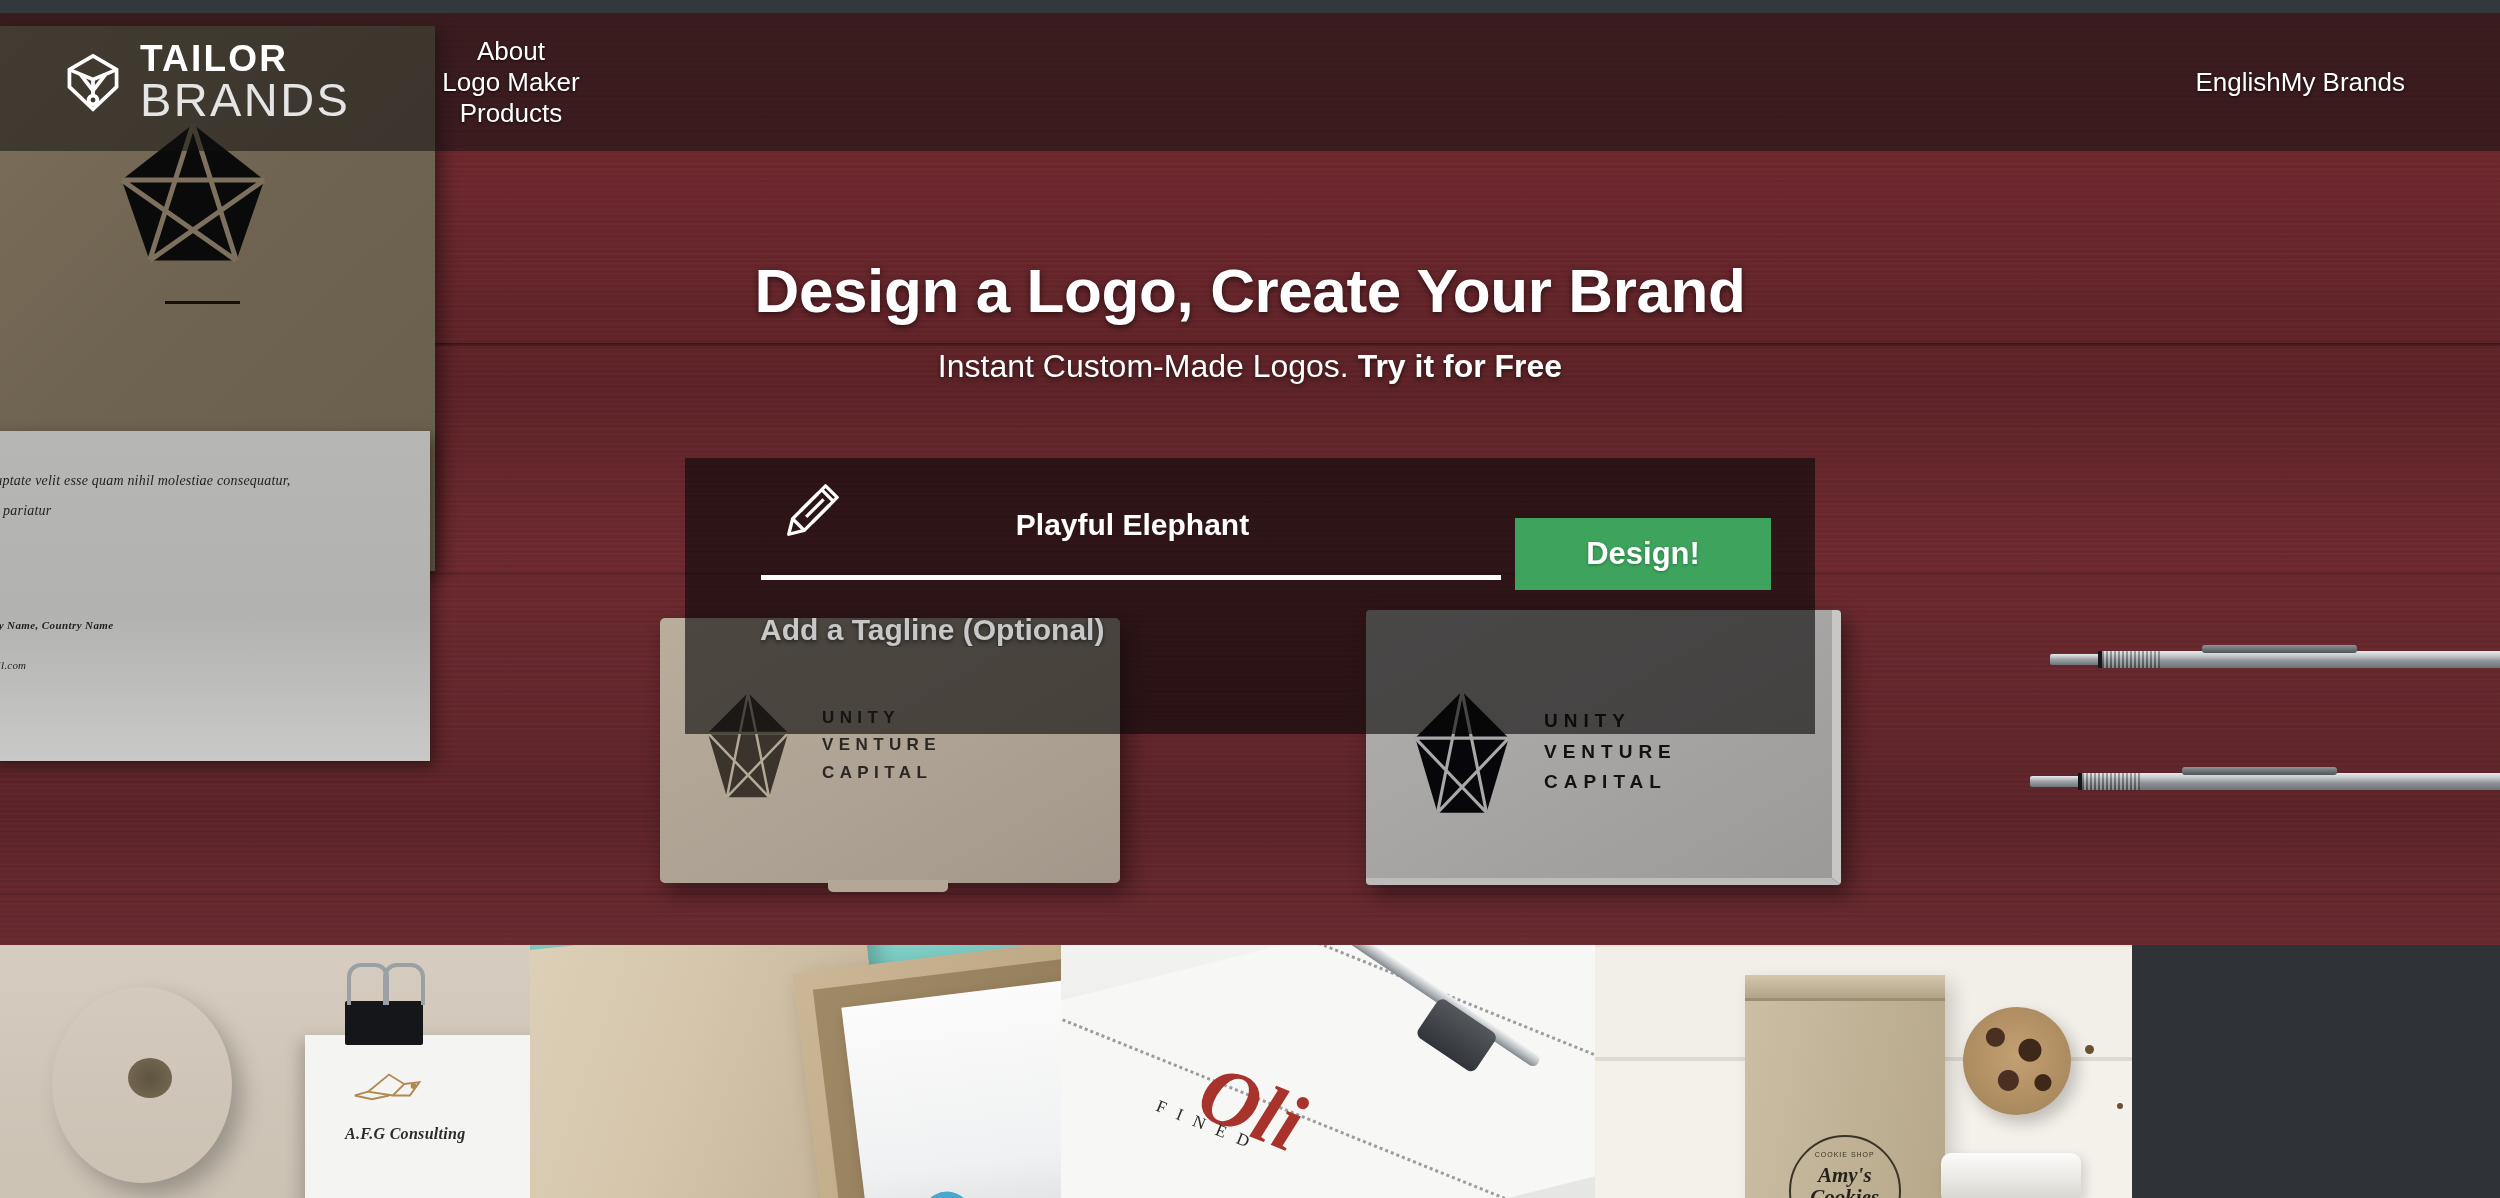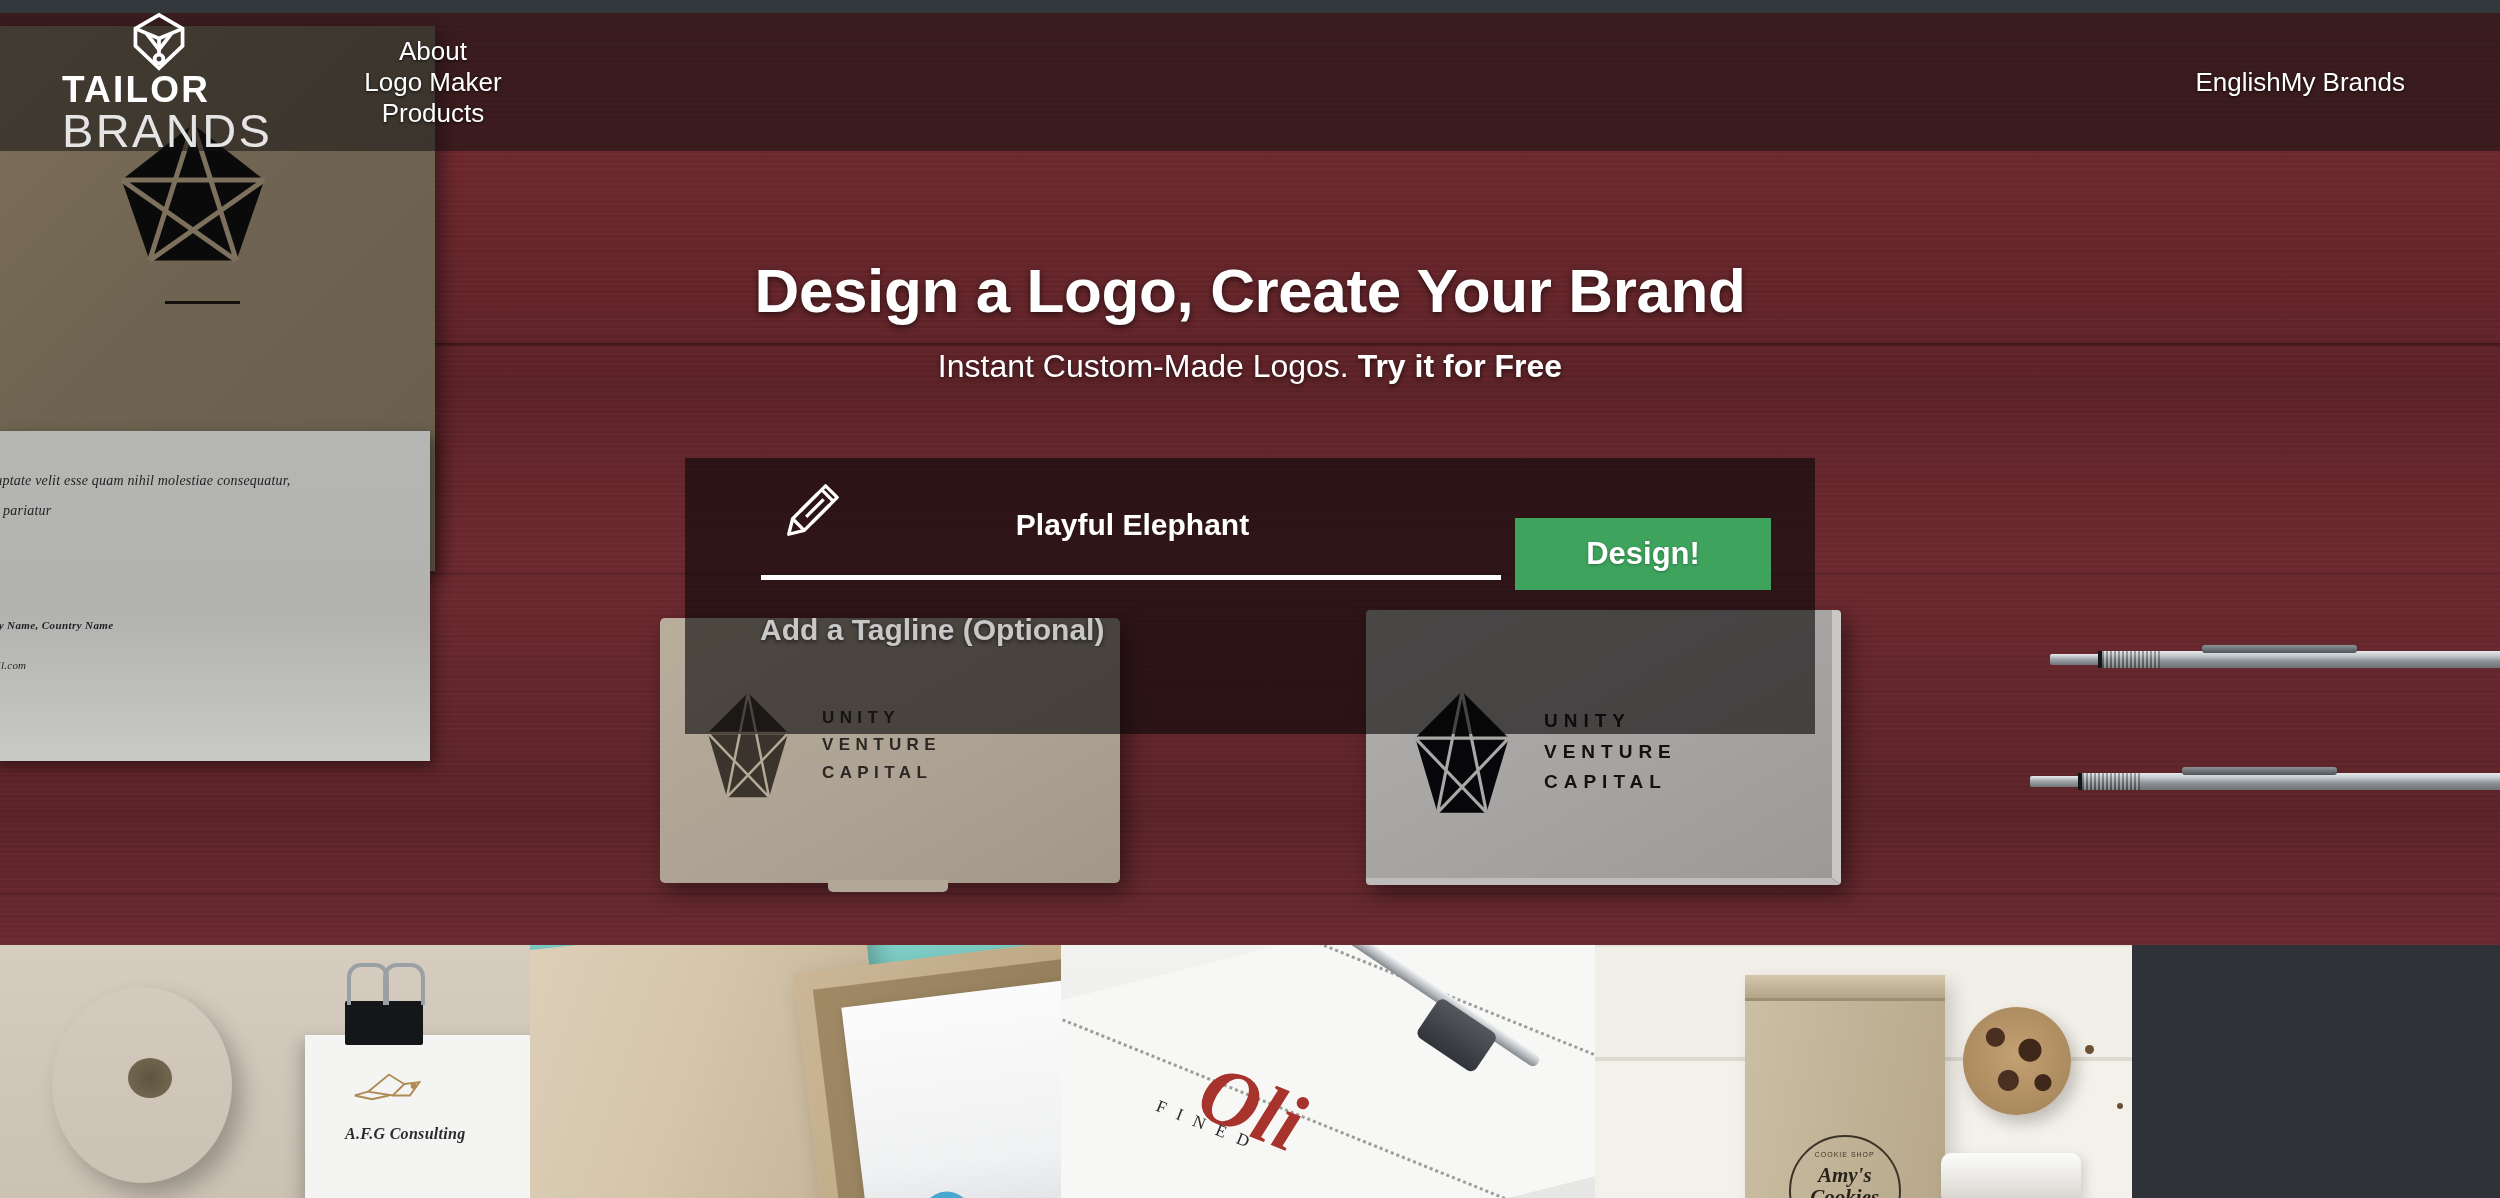--- a/index.html
+++ b/index.html
@@ -122,21 +122,21 @@
   .pencil-1 { left: 2050px; top: 638px; width: 470px; }
   .pencil-2 { left: 2030px; top: 760px; width: 490px; }
 
   
   .navbar {
     position: absolute; left: 0; top: 13px; width: 2500px; height: 138px;
     background: rgba(18,16,16,0.55);
     display: flex; align-items: center;
     z-index: 20;
   }
-  .brand-logo { display: flex; align-items: center; margin-left: 62px; flex-direction: column; }
+  .brand-logo { display: flex; align-items: center; margin-left: 62px; }
   .brand-mark { width: 62px; height: 62px; margin-right: 16px; }
   .brand-words { line-height: 0.98; }
   .brand-words .w1 {
     color: #fff; font-size: 37px; font-weight: bold; letter-spacing: 2.2px; display:block;
   }
   .brand-words .w2 {
     color: #e5e5e5; font-size: 47px; font-weight: 300; letter-spacing: 2.4px; display:block;
   }
   .nav-links { display: flex; align-items: center; margin-left: 92px; flex-direction: column; }
   .nav-link {

